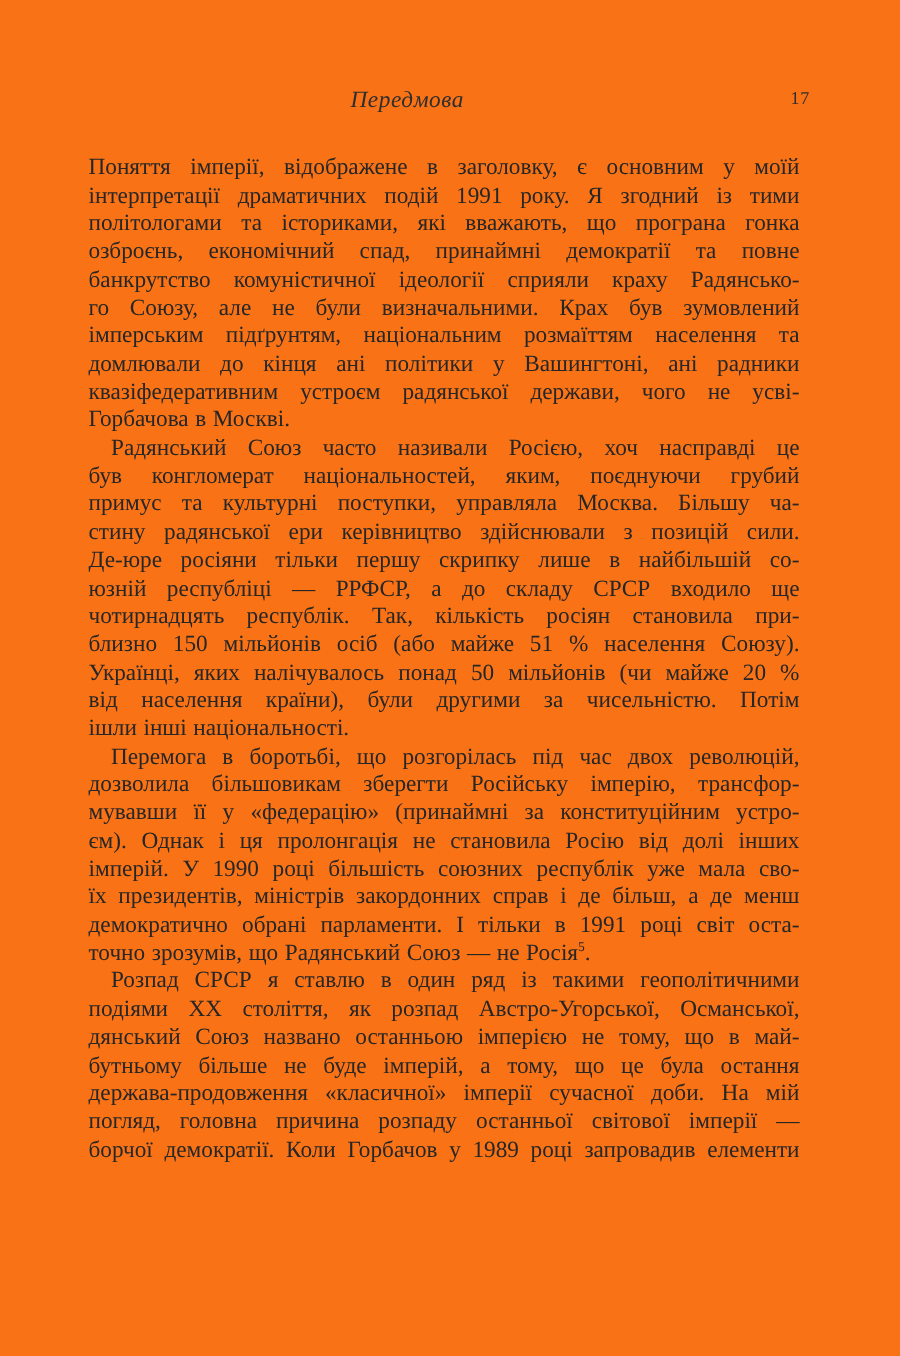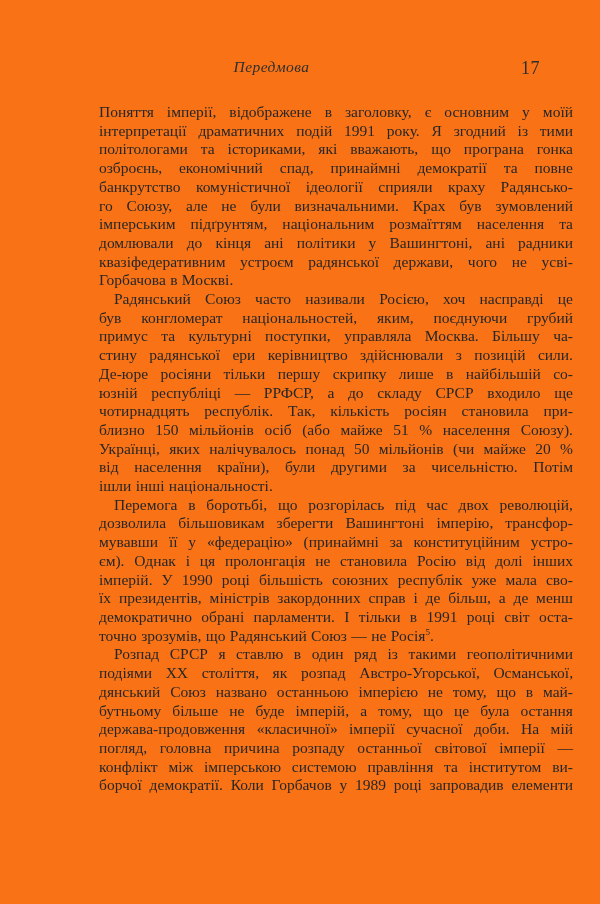--- a/index.html
+++ b/index.html
@@ -28,30 +28,29 @@
     text-align: center;
     font-style: italic;
     font-size: 15.5px;
     letter-spacing: 0.4px;
     color: #2e2e2e;
   }
   .page-number {
     position: absolute;
     right: 0;
     top: 0;
-    font-size: 18px;
+    font-size: 12px;
     letter-spacing: 0.5px;
     color: #2e2e2e;
   }
   .body-text {
     position: absolute;
     top: 103px;
     left: 59px;
     width: 474px;
-    margin-left: 40px;
   }
   .paragraph { margin: 0; }
   .line {
     font-size: 15.5px;
     line-height: 18.7px;
     white-space: nowrap;
     text-align: justify;
     text-align-last: justify;
     word-spacing: 0.5px;
   }
@@ -92,32 +91,31 @@
         <div class="line">Де-юре росіяни тільки першу скрипку лише в найбільшій со-</div>
         <div class="line">юзній республіці — РРФСР, а до складу СРСР входило ще</div>
         <div class="line">чотирнадцять республік. Так, кількість росіян становила при-</div>
         <div class="line">близно 150 мільйонів осіб (або майже 51 % населення Союзу).</div>
         <div class="line">Українці, яких налічувалось понад 50 мільйонів (чи майже 20 %</div>
         <div class="line">від населення країни), були другими за чисельністю. Потім</div>
         <div class="line para-end">ішли інші національності.</div>
       </div>
       <div class="paragraph">
         <div class="line indent">Перемога в боротьбі, що розгорілась під час двох революцій,</div>
-        <div class="line">дозволила більшовикам зберегти Вашингтоні імперію, трансфор-</div>
+        <div class="line">дозволила більшовикам зберегти Російську імперію, трансфор-</div>
         <div class="line">мувавши її у «федерацію» (принаймні за конституційним устро-</div>
         <div class="line">єм). Однак і ця пролонгація не становила Росію від долі інших</div>
         <div class="line">імперій. У 1990 році більшість союзних республік уже мала сво-</div>
         <div class="line">їх президентів, міністрів закордонних справ і де більш, а де менш</div>
         <div class="line">демократично обрані парламенти. І тільки в 1991 році світ оста-</div>
         <div class="line para-end"><span>точно зрозумів, що Радянський Союз — не Росія</span><sup class="fnote">5</sup><span>.</span></div>
       </div>
       <div class="paragraph">
         <div class="line indent">Розпад СРСР я ставлю в один ряд із такими геополітичними</div>
         <div class="line">подіями XX століття, як розпад Австро-Угорської, Османської,</div>
         <div class="line">дянський Союз названо останньою імперією не тому, що в май-</div>
         <div class="line">бутньому більше не буде імперій, а тому, що це була остання</div>
         <div class="line">держава-продовження «класичної» імперії сучасної доби. На мій</div>
         <div class="line">погляд, головна причина розпаду останньої світової імперії —</div>
-        <div class="line">конфлікт між імперською системою правління та інститутом ви-</div>
         <div class="line">борчої демократії. Коли Горбачов у 1989 році запровадив елементи</div>
       </div>
     </div>
 </div>
 
 </body></html>

